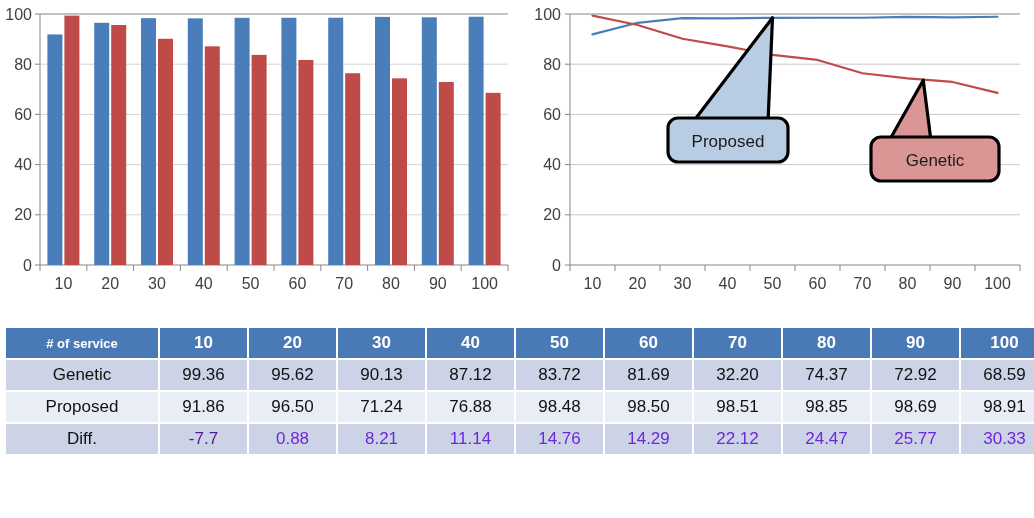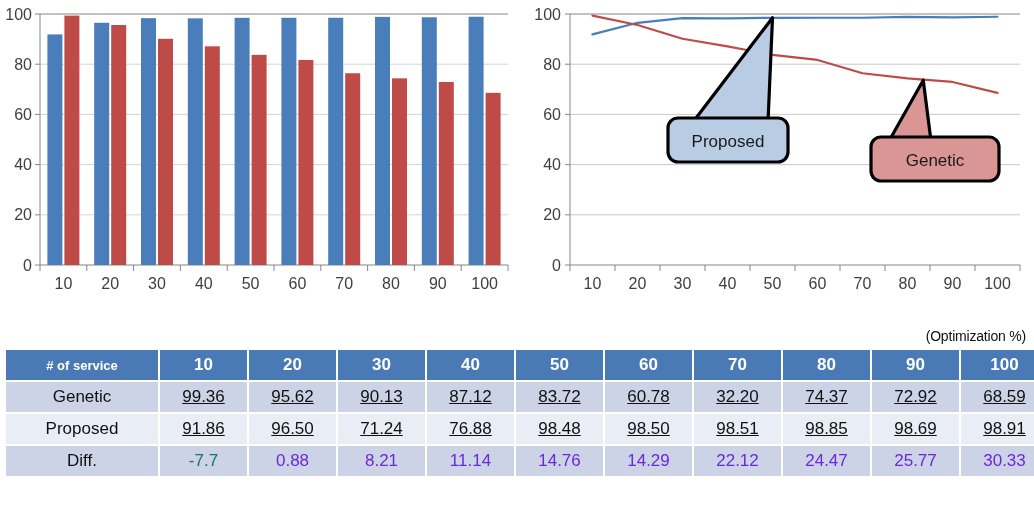--- a/index.html
+++ b/index.html
@@ -62,23 +62,23 @@
     color:#ffffff;
     font-weight:bold;
     font-size:17px;
   }
   table.data thead th.corner{
     font-size:13px;
   }
   tr.row-odd td{background:#ccd3e7;}
   tr.row-even td{background:#e9edf5;}
   td.label-cell{color:#111;}
-  td.num{color:#111;text-decoration:underline;}
+  td.num{color:#111;}
   td.diff-pos{color:#6d28d9;}
-  td.diff-neg{color:#0f766e;}
+  td.diff-neg{color:#4c1d95;}
 </style>
 </head>
 <body>
 
 <div class="charts">
   <div class="chart-box" id="bar-chart">
       <svg width="514" height="300" viewBox="0 0 514 300">
         <line x1="40" y1="265" x2="508" y2="265" stroke="#868686" stroke-width="1"></line>
         <line x1="35" y1="265" x2="40" y2="265" stroke="#868686" stroke-width="1"></line>
         <text x="32" y="270.5" text-anchor="end" class="axis-label">0</text>
@@ -193,21 +193,20 @@
         <g>
           <polygon points="369,141 403.25,80.26400000000001 411,141" fill="#d99694" stroke="#000000" stroke-width="3.2" stroke-linejoin="round"></polygon>
           <rect x="351" y="137" width="128" height="44" rx="10" ry="10" fill="#d99694" stroke="#000000" stroke-width="3.2"></rect>
           <text x="415" y="166" text-anchor="middle" class="callout-text">Genetic</text>
         </g>
       </svg>
     </div>
 </div>
 
 <div class="table-wrap">
-  <div class="opt-label">(Optimization %)</div>
   <table class="data">
     <thead>
       <tr>
           <th class="corner" style="width: 152px;"># of service</th>
           <th style="width: 87px;">10</th>
           <th style="width: 87px;">20</th>
           <th style="width: 87px;">30</th>
           <th style="width: 87px;">40</th>
           <th style="width: 87px;">50</th>
           <th style="width: 87px;">60</th>
@@ -218,21 +217,21 @@
         </tr>
     </thead>
     <tbody>
         <tr class="row-odd">
           <td class="label-cell">Genetic</td>
           <td class="num">99.36</td>
           <td class="num">95.62</td>
           <td class="num">90.13</td>
           <td class="num">87.12</td>
           <td class="num">83.72</td>
-          <td class="num">60.78</td>
+          <td class="num">81.69</td>
           <td class="num">32.20</td>
           <td class="num">74.37</td>
           <td class="num">72.92</td>
           <td class="num">68.59</td>
         </tr>
         <tr class="row-even">
           <td class="label-cell">Proposed</td>
           <td class="num">91.86</td>
           <td class="num">96.50</td>
           <td class="num">71.24</td>

